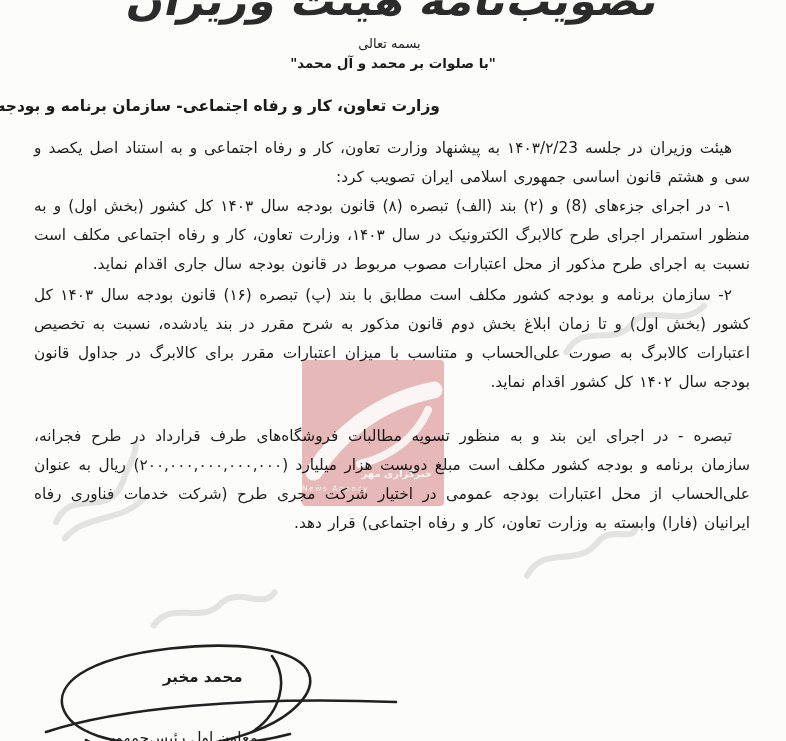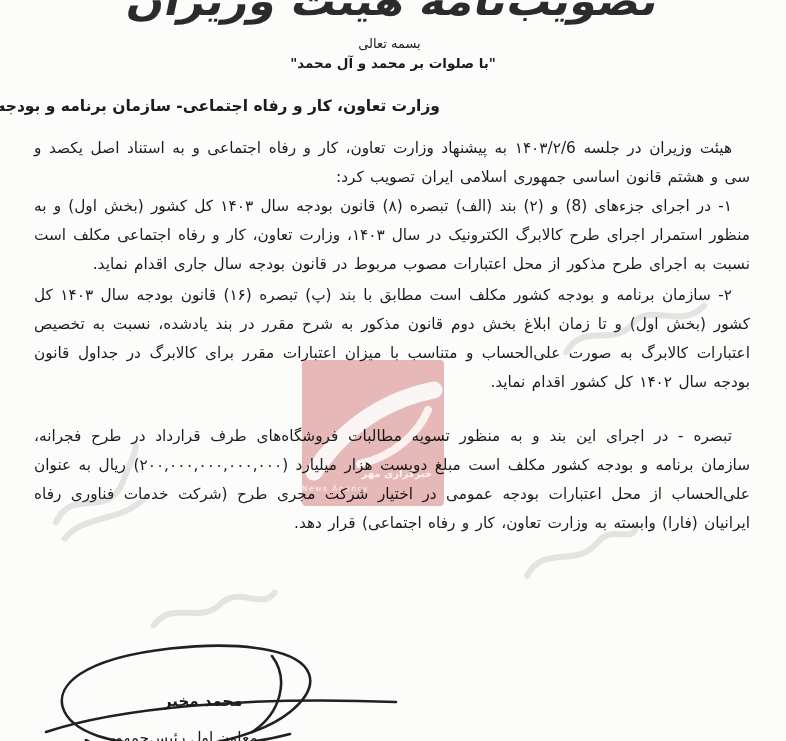--- a/index.html
+++ b/index.html
@@ -27,21 +27,21 @@
   .bodytext p{
     margin:0;font-size:15.3px;line-height:29px;text-align:justify;
     text-indent:18px;word-spacing:1.5px;
   }
   .bodytext p.p-intro{margin-top:19px;}
   .bodytext p.p-clause2{margin-top:2px;}
   .bodytext p.p-note2{margin-top:25px;}
   
   .sig-svg{position:absolute;left:28px;top:636px;width:390px;height:115px;}
   .signer-name{
-    position:absolute;left:163px;top:692px;font-size:15px;font-weight:bold;
+    position:absolute;left:163px;top:668px;font-size:15px;font-weight:bold;
     white-space:nowrap;z-index:3;
   }
   .signer-title{
     position:absolute;left:108px;top:729px;font-size:15.5px;white-space:nowrap;z-index:3;
   }
   
   .wm{
     position:absolute;left:302px;top:360px;width:142px;height:146px;
     background:rgba(201,86,86,0.40);border-radius:4px;mix-blend-mode:multiply;z-index:4;
   }
@@ -67,21 +67,21 @@
   <div class="cal-clip">
     <span class="cal-text">تصویب‌نامه هیئت وزیران</span>
   </div>
 
   <div class="bismillah">بسمه تعالی</div>
   <div class="salawat">"با صلوات بر محمد و آل محمد"</div>
 
   <div class="addressee">وزارت تعاون، کار و رفاه اجتماعی- سازمان برنامه و بودجه کشور</div>
 
   <div class="bodytext">
-    <p class="p-intro">هیئت وزیران در جلسه ۱۴۰۳/۲/6 به پیشنهاد وزارت تعاون، کار و رفاه اجتماعی و به استناد اصل یکصد و سی و هشتم قانون اساسی جمهوری اسلامی ایران تصویب کرد:</p>
+    <p class="p-intro">هیئت وزیران در جلسه ۱۴۰۳/۲/23 به پیشنهاد وزارت تعاون، کار و رفاه اجتماعی و به استناد اصل یکصد و سی و هشتم قانون اساسی جمهوری اسلامی ایران تصویب کرد:</p>
     <p class="p-clause1">۱- در اجرای جزءهای (8) و (۲) بند (الف) تبصره (۸) قانون بودجه سال ۱۴۰۳ کل کشور (بخش اول) و به منظور استمرار اجرای طرح کالابرگ الکترونیک در سال ۱۴۰۳، وزارت تعاون، کار و رفاه اجتماعی مکلف است نسبت به اجرای طرح مذکور از محل اعتبارات مصوب مربوط در قانون بودجه سال جاری اقدام نماید.</p>
     <p class="p-clause2">۲- سازمان برنامه و بودجه کشور مکلف است مطابق با بند (پ) تبصره (۱۶) قانون بودجه سال ۱۴۰۳ کل کشور (بخش اول) و تا زمان ابلاغ بخش دوم قانون مذکور به شرح مقرر در بند یادشده، نسبت به تخصیص اعتبارات کالابرگ به صورت علی‌الحساب و متناسب با میزان اعتبارات مقرر برای کالابرگ در جداول قانون بودجه سال ۱۴۰۲ کل کشور اقدام نماید.</p>
     <p class="p-note2">تبصره - در اجرای این بند و به منظور تسویه مطالبات فروشگاه‌های طرف قرارداد در طرح فجرانه، سازمان برنامه و بودجه کشور مکلف است مبلغ دویست هزار میلیارد (۲۰۰,۰۰۰,۰۰۰,۰۰۰,۰۰۰) ریال به عنوان علی‌الحساب از محل اعتبارات بودجه عمومی در اختیار شرکت مجری طرح (شرکت خدمات فناوری رفاه ایرانیان (فارا) وابسته به وزارت تعاون، کار و رفاه اجتماعی) قرار دهد.</p>
   </div>
 
   <svg class="ghost" style="left:555px;top:300px;transform:rotate(-10deg);" width="160" height="55" viewBox="0 0 160 55">
     <path d="M8,40 C30,12 55,45 80,22 C100,6 125,38 152,18"></path>
   </svg>
   <svg class="ghost" style="left:38px;top:440px;transform:rotate(-16deg);" width="115" height="95" viewBox="0 0 115 95">
     <path d="M10,70 C35,40 60,82 85,50 C95,35 105,28 108,18"></path>

